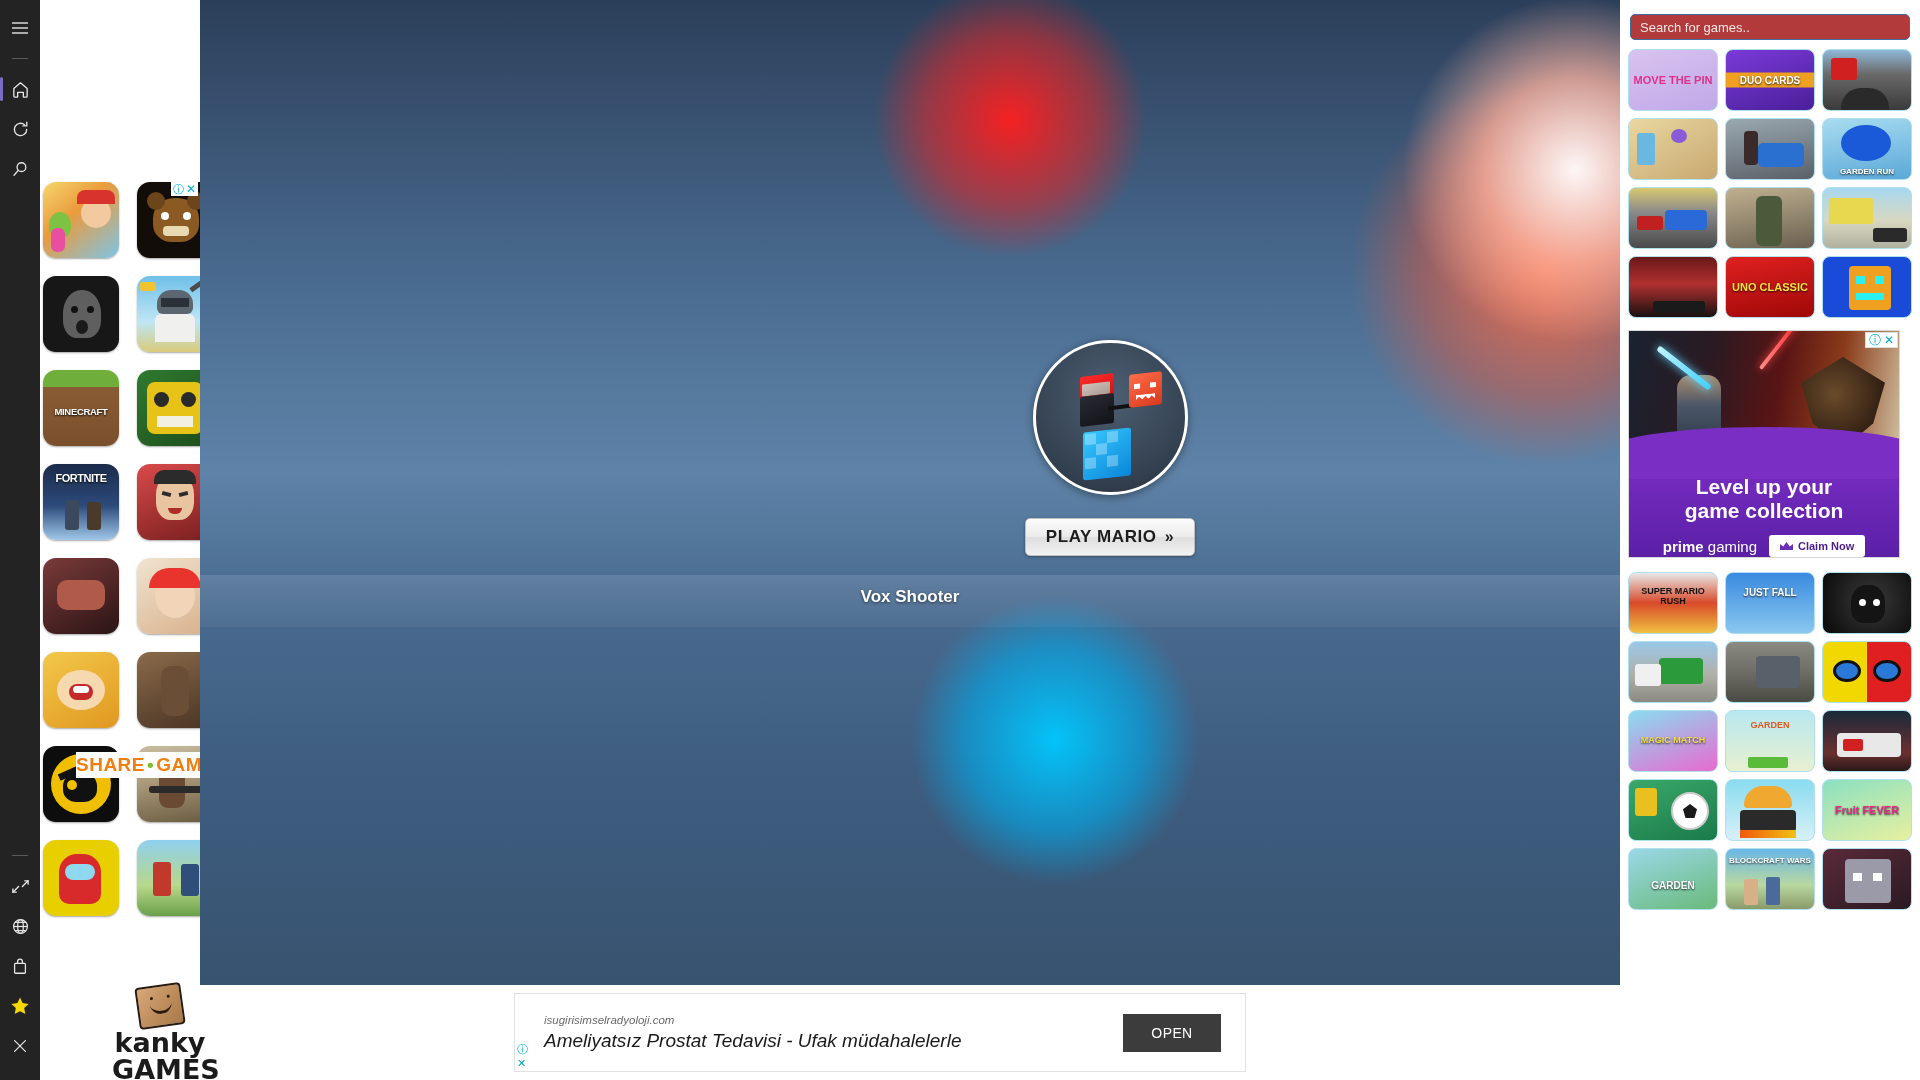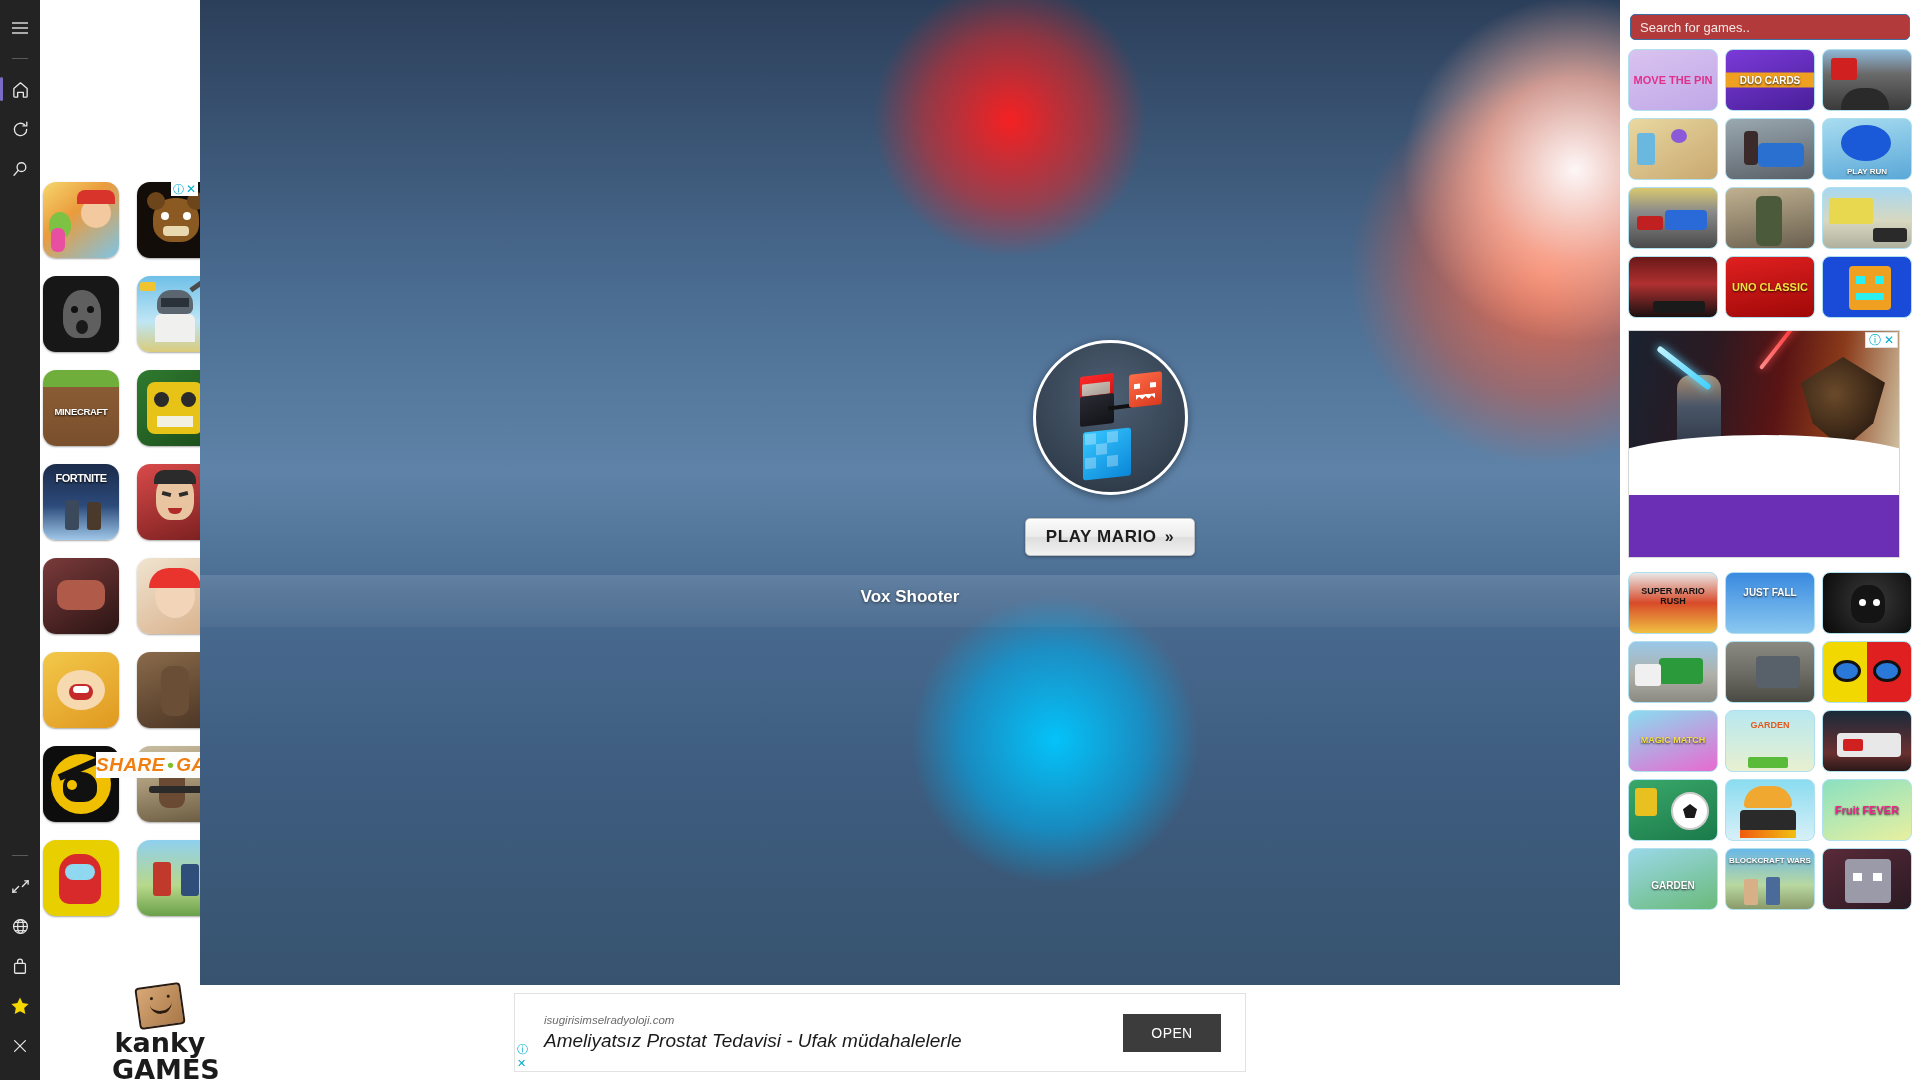--- a/index.html
+++ b/index.html
@@ -58,24 +58,24 @@
     font-weight: bold;
   }
   #left-ad-badge {
     position: absolute; right: 2px; top: 182px;
     display: flex; gap: 2px; align-items: center;
     background: #fff; padding: 1px 2px; z-index: 4;
   }
   #left-ad-badge .ib { color: #00aecd; font-size: 11px; line-height: 1; }
   #left-ad-badge .xb { color: #00aecd; font-size: 12px; line-height: 1; }
   #share-games {
-    position: absolute; left: 56px; top: 752px;
+    position: absolute; left: 36px; top: 752px;
     width: 160px; height: 26px;
     display: flex; align-items: center; justify-content: space-between;
-    font-weight: bold; font-style: italic; font-size: 19px;
+    font-weight: bold; font-size: 19px;
     letter-spacing: .5px;
     background: linear-gradient(#ffffff,#fbfbfb);
   }
   #share-games .s1 { color: #f07f12; text-shadow: 0 1px 0 #fff; }
   #share-games .dot { color: #7fbf2a; margin: 0 2px; }
   #share-games .s2 { color: #f07f12; }
   #share-games .leaf {
     width: 0; height: 0; margin-left: 2px;
     border-left: 13px solid #63ad2a;
     border-top: 7px solid transparent;
@@ -549,21 +549,21 @@
       <div class="gt" style="background:linear-gradient(150deg,#e8d8a0,#c8a870)">
         <div style="position:absolute;left:8px;top:14px;width:18px;height:32px;background:#6ab8e0;border-radius:3px"></div>
         <div style="position:absolute;left:42px;top:10px;width:16px;height:14px;background:#8a5ad8;border-radius:50%"></div>
       </div>
       <div class="gt" style="background:linear-gradient(170deg,#9aa8b0,#5a6068)">
         <div style="position:absolute;left:32px;top:24px;width:46px;height:24px;background:#2a70d0;border-radius:5px"></div>
         <div style="position:absolute;left:18px;top:12px;width:14px;height:34px;background:#3a2a2a;border-radius:4px"></div>
       </div>
       <div class="gt" style="background:linear-gradient(170deg,#a8dcf0,#5aa8d8)">
         <div style="position:absolute;left:18px;top:6px;width:50px;height:36px;border-radius:50%;background:#1a5ad8"></div>
-        <div class="lbl" style="top:auto;bottom:2px;transform:none;color:#fff;font-size:8px">PLAY RUN</div>
+        <div class="lbl" style="top:auto;bottom:2px;transform:none;color:#fff;font-size:8px">GARDEN RUN</div>
       </div>
       <div class="gt" style="background:linear-gradient(180deg,#d8c870 0%,#8a8a8a 40%,#4a4a4a 100%)">
         <div style="position:absolute;left:36px;top:22px;width:42px;height:20px;background:#2a6ad8;border-radius:4px"></div>
         <div style="position:absolute;left:8px;top:28px;width:26px;height:14px;background:#c02020;border-radius:3px"></div>
       </div>
       <div class="gt" style="background:linear-gradient(170deg,#c0b090,#6a6050)">
         <div style="position:absolute;left:30px;top:8px;width:26px;height:50px;background:#4a5a3a;border-radius:6px"></div>
       </div>
       <div class="gt" style="background:linear-gradient(180deg,#a8d8f0 0%,#d8d8c0 55%,#b0b0a0 100%)">
         <div style="position:absolute;left:6px;top:10px;width:44px;height:26px;background:#e8d850;border-radius:2px"></div>
@@ -588,20 +588,33 @@
         <span>ⓘ</span>
         <span>✕</span>
       </div>
       <div id="ra-top">
         <div id="ra-wing"></div>
         <div id="ra-figure"></div>
         <div id="ra-saber"></div>
         <div id="ra-saber2"></div>
       </div>
       <div id="ra-curve"></div>
+      <div id="ra-body">
+        <div id="ra-h1">Level up your</div>
+        <div id="ra-h2">game collection</div>
+        <div id="ra-foot">
+          <div id="ra-prime">
+            <b>prime</b><span> gaming</span>
+          </div>
+          <div id="ra-claim">
+            <span class="crown"></span>
+            <span>Claim Now</span>
+          </div>
+        </div>
+      </div>
     </div>
 
     <div class="grid3" style="margin-top:14px">
       <div class="gt" style="background:linear-gradient(180deg,#e8e8e8 0%,#d84a2a 50%,#f0c040 100%)">
         <div class="lbl" style="top:14px;transform:none;font-size:9px;color:#111;text-shadow:none">SUPER MARIO RUSH</div>
       </div>
       <div class="gt" style="background:linear-gradient(180deg,#3a8ae0,#8ac8f0)">
         <div class="lbl" style="top:14px;transform:none;font-size:10px">JUST FALL</div>
       </div>
       <div class="gt" style="background:radial-gradient(circle at 55% 45%,#3a3a3a,#080808)">

